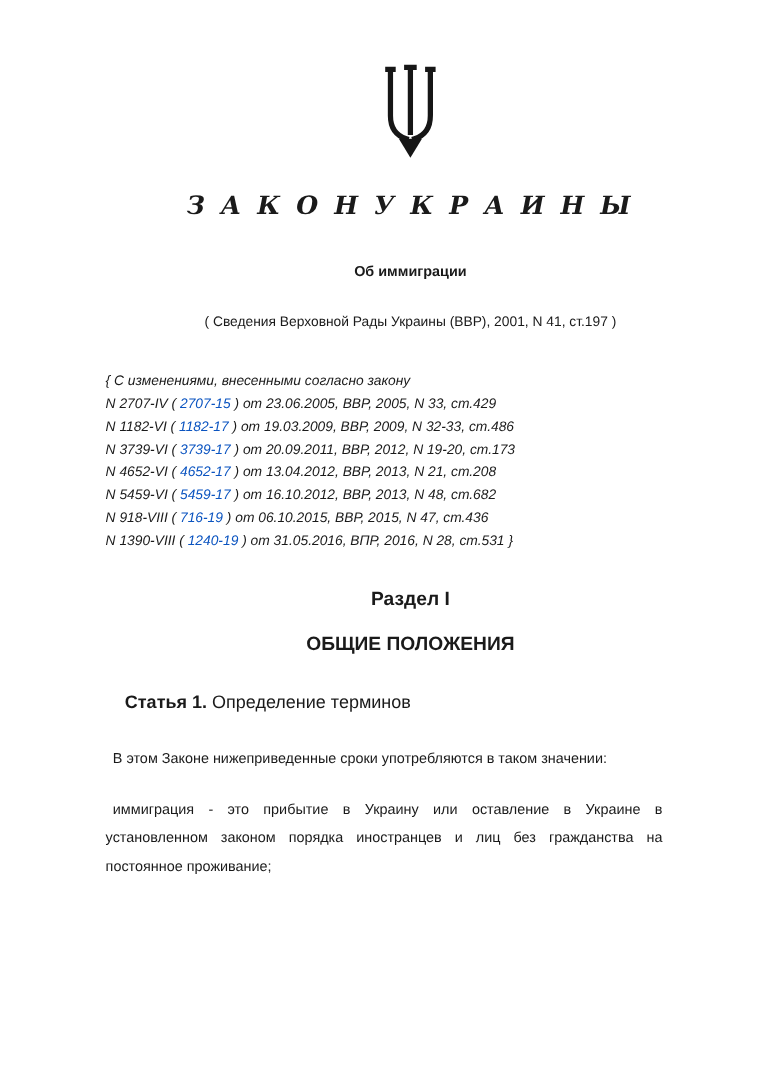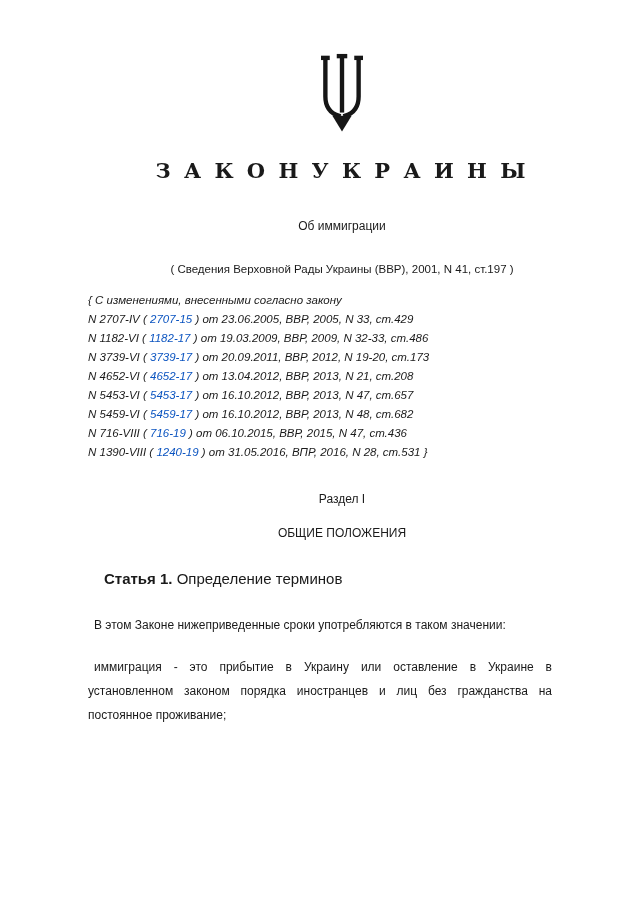--- a/index.html
+++ b/index.html
@@ -8,37 +8,37 @@
     background:#ffffff;color:#1a1a1a;
     font-family:"Liberation Sans",sans-serif;
     padding:52px 44px 0 88px;
     overflow:hidden;
     --link:#0b54c0;
   }
   .emblem-wrap{display:flex;justify-content:center;margin:0 0 4px 0;}
   .law-title{
     text-align:center;
     font-family:"DejaVu Serif",serif;
-    font-weight:bold;
+    font-style:italic;font-weight:bold;
     font-size:21px;letter-spacing:3px;
     margin-top:26px;
   }
-  .subject{text-align:center;font-weight:normal;font-size:12px;margin-top:36px;}
+  .subject{text-align:center;font-weight:bold;font-size:12px;margin-top:36px;}
   .source-line{text-align:center;font-size:11.5px;margin-top:30px;}
-  .amendments{font-style:italic;font-size:11.5px;line-height:19px;margin-top:16px;}
+  .amendments{font-style:italic;font-size:11.5px;line-height:19px;margin-top:34px;}
   .amend-line{white-space:nowrap;}
   .link{
     color:var(--link);
     cursor:pointer;
   }
   .para{
     font-size:12px;line-height:2;text-align:justify;
     margin:26px 44px 0 0;text-indent:6px;
   }
-  .section-center{text-align:center;font-weight:normal;font-size:12px;}
+  .section-center{text-align:center;font-weight:bold;font-size:16px;}
   .section-number{margin-top:30px;}
   .section-title{margin-top:20px;}
   .article-line{margin-top:30px;font-size:15px;text-indent:16px;}
   .article-label{font-weight:bold;}
 </style>
 </head>
 <body>
 
 <div class="page" style="--link: #0b54c0;">
 
@@ -68,25 +68,24 @@
     <div class="amend-line">{ С изменениями, внесенными согласно закону</div>
 
     <div class="amend-line"><span>N 2707-IV ( </span><a class="link">2707-15</a><span> ) от 23.06.2005, ВВР, 2005, N 33, ст.429</span></div>
 
     <div class="amend-line"><span>N 1182-VI ( </span><a class="link">1182-17</a><span> ) от 19.03.2009, ВВР, 2009, N 32-33, ст.486</span></div>
 
     <div class="amend-line"><span>N 3739-VI ( </span><a class="link">3739-17</a><span> ) от 20.09.2011, ВВР, 2012, N 19-20, ст.173</span></div>
 
     <div class="amend-line"><span>N 4652-VI ( </span><a class="link">4652-17</a><span> ) от 13.04.2012, ВВР, 2013, N 21, ст.208</span></div>
 
-    <div class="amend-line"><span>N 5453-VI ( </span><a class="link">5453-17</a><span> ) от 16.10.2012, ВВР, 2013, N 47, ст.657</span></div>
 
     <div class="amend-line"><span>N 5459-VI ( </span><a class="link">5459-17</a><span> ) от 16.10.2012, ВВР, 2013, N 48, ст.682</span></div>
 
-    <div class="amend-line"><span>N 716-VIII ( </span><a class="link">716-19</a><span> ) от 06.10.2015, ВВР, 2015, N 47, ст.436</span></div>
+    <div class="amend-line"><span>N 918-VIII ( </span><a class="link">716-19</a><span> ) от 06.10.2015, ВВР, 2015, N 47, ст.436</span></div>
 
     <div class="amend-line"><span>N 1390-VIII ( </span><a class="link">1240-19</a><span> ) от 31.05.2016, ВПР, 2016, N 28, ст.531 }</span></div>
   </div>
 
 
   <div class="section-center section-number">Раздел I</div>
 
   <div class="section-center section-title">ОБЩИЕ ПОЛОЖЕНИЯ</div>
 
   <div class="article-line"><span class="article-label">Статья 1.</span><span> Определение терминов</span></div>

